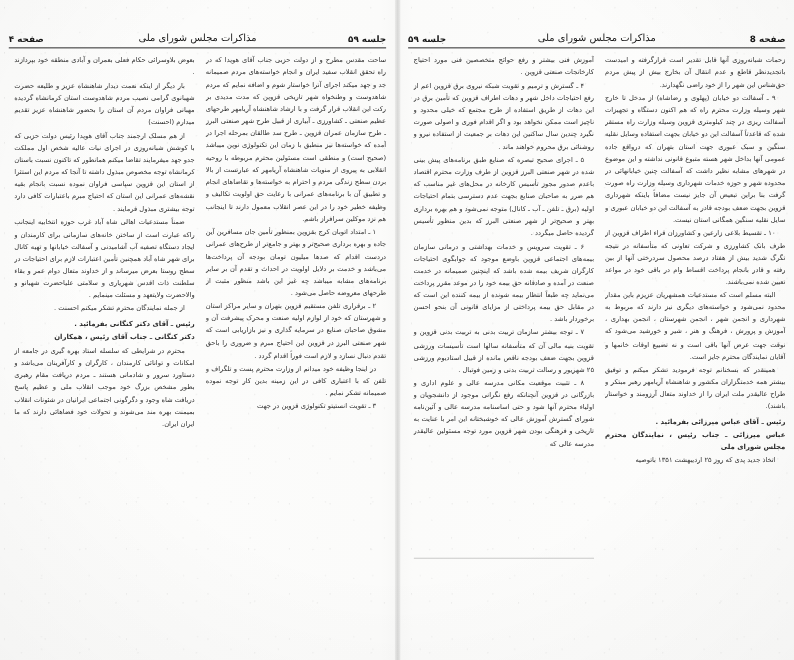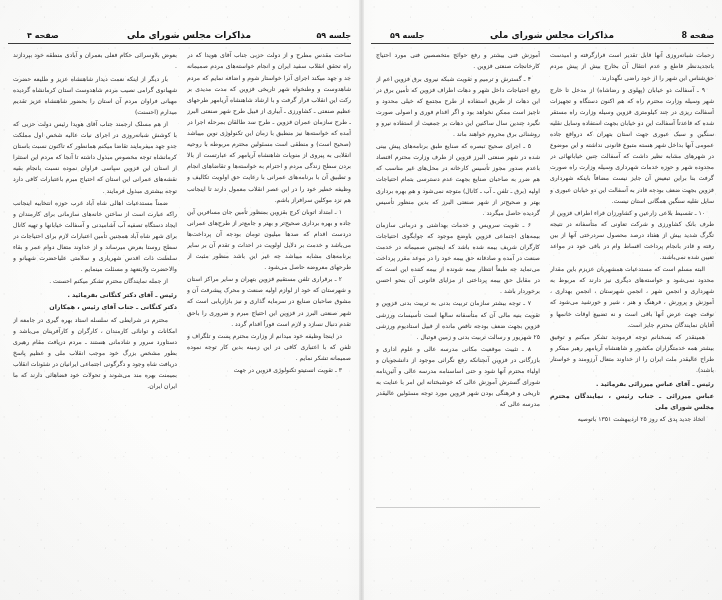--- a/index.html
+++ b/index.html
@@ -72,29 +72,29 @@
     display: flex;
     align-items: flex-end;
     justify-content: space-between;
     font-size: 8.5px;
     font-weight: bold;
     letter-spacing: .2px;
     padding-bottom: 3px;
   }
   .runhead .title {
     font-size: 9px;
-    font-weight: bold;
+    font-weight: normal;
   }
   .runhead .side {
     font-size: 8px;
     font-weight: bold;
     min-width: 54px;
   }
   .runhead .side.s-right { text-align: right; }
-  .runhead .side.s-left  { text-align: left; margin-left: 19px; }
+  .runhead .side.s-left  { text-align: left; }
   .rule {
     height: 1.4px;
     background: #1b1b1b;
     margin: 0 0 5px 0;
     opacity: .85;
   }
 
   
   .cols {
     display: flex;

